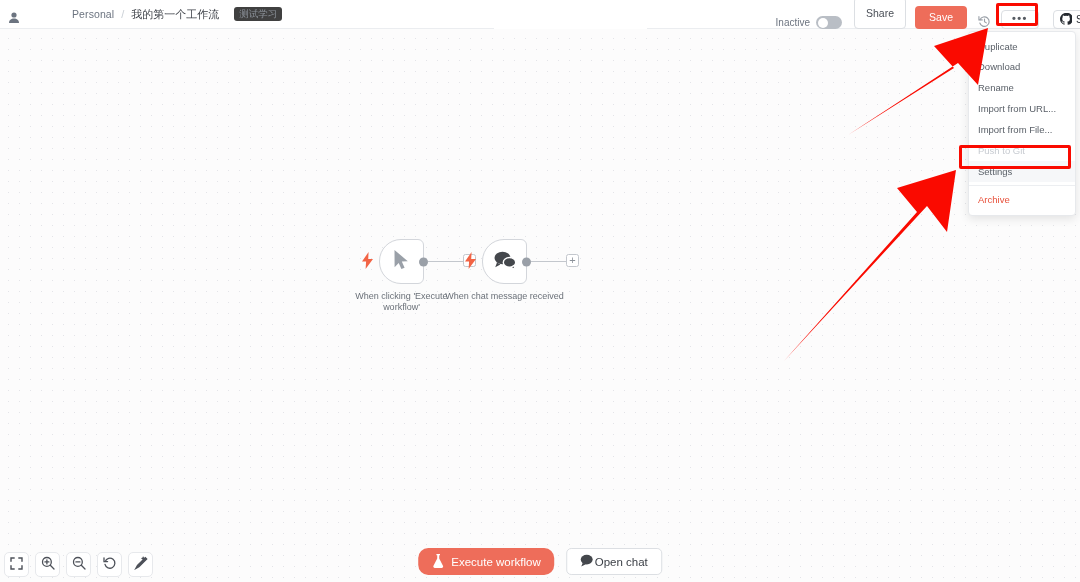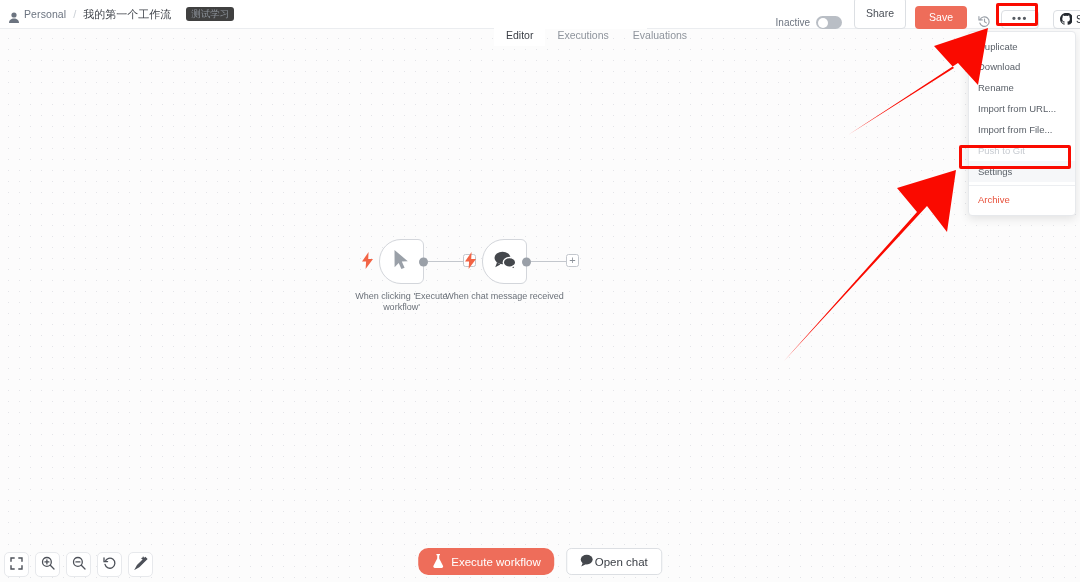--- a/index.html
+++ b/index.html
@@ -16,21 +16,21 @@
     position: absolute; top: 0; left: 0;
     width: 1080px; height: 29px;
     background: #ffffff;
     border-bottom: 1px solid #ebedf0;
     display: flex; align-items: center;
     z-index: 40;
   }
   .breadcrumb { display: flex; align-items: center; padding-left: 9px; gap: 5px; }
   .bc-person-icon { width: 10px; height: 11px; display: block; }
   .bc-owner {
-    font-size: 10.5px; color: #6c7480; letter-spacing: .1px;
+    font-size: 10.5px; color: #6c7480; letter-spacing: .1px; margin-left: 48px;
   }
   .bc-sep { font-size: 11px; color: #cbd0d6; margin: 0 2px; }
   .bc-title { font-size: 11px; color: #3b3f46; font-weight: 400; }
   .bc-tag {
     margin-left: 10px;
     background: #404040;
     color: #8b9199;
     font-size: 9.5px;
     border-radius: 3px;
     padding: 2px 5px 3px;
@@ -314,25 +314,20 @@
             <ellipse cx="6.5" cy="5.6" rx="6" ry="4.8"></ellipse>
             <path d="M2.6 8.8 1 12.6l4.6-2.3z"></path>
           </svg>
         </span>
         <span>Open chat</span>
       </button>
     </div>
   </div>
 
   <div class="tabs-bg"></div>
-  <div class="tabs">
-    <div class="tab active">Editor</div>
-    <div class="tab">Executions</div>
-    <div class="tab">Evaluations</div>
-  </div>
 
   <div class="topbar">
     <div class="breadcrumb">
       <span class="bc-person-icon">
         <svg width="10" height="11" viewBox="0 0 10 11" fill="#6c7480">
           <circle cx="5" cy="3" r="2.6"></circle>
             <path d="M0 11c0-2.8 2.2-4.5 5-4.5s5 1.7 5 4.5z"></path>
         </svg>
       </span>
       <span class="bc-owner">Personal</span>

